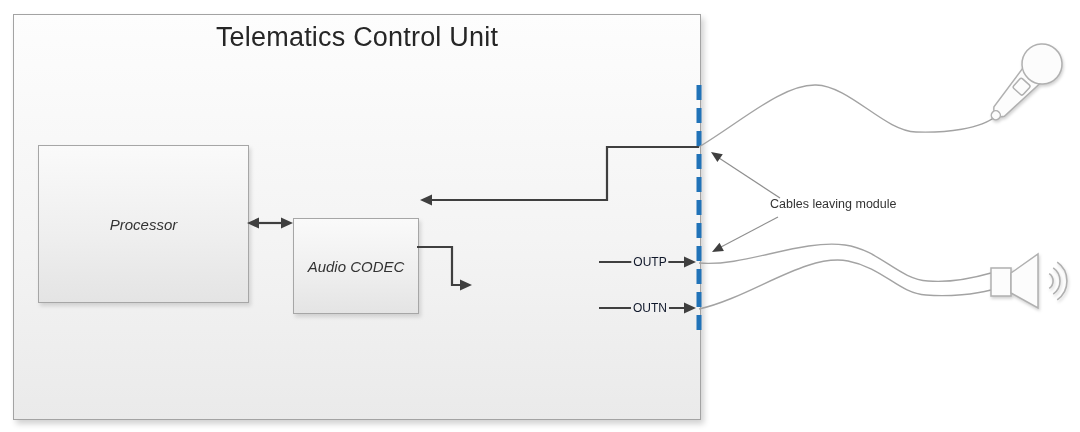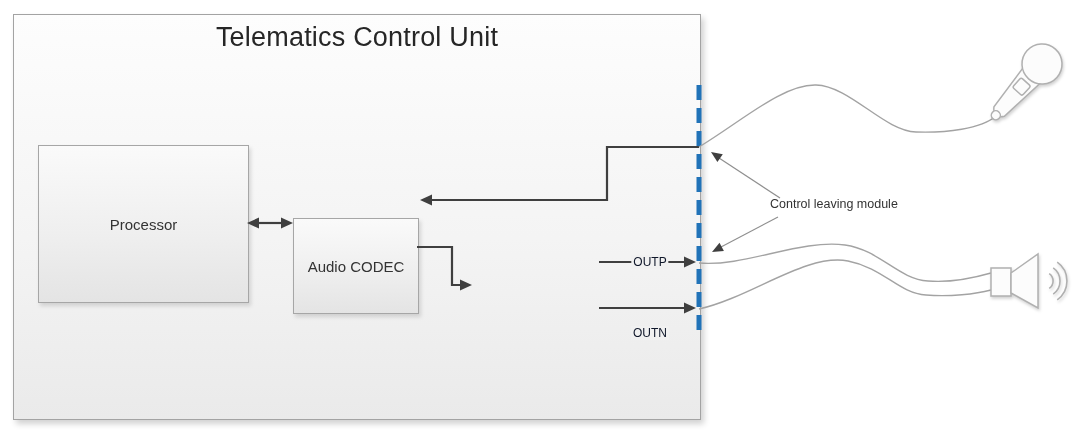--- a/index.html
+++ b/index.html
@@ -33,20 +33,21 @@
   .blk {
     position: absolute;
     background: linear-gradient(180deg, #fafafa 0%, #eeeeee 60%, #e4e4e4 100%);
     border: 1.5px solid #a6a6a6;
     box-shadow: 2px 3px 4px rgba(0,0,0,0.13);
     display: flex;
     align-items: center;
     justify-content: center;
     color: #333333;
     z-index: 2;
+    font-style: italic;
   }
   .processor { left: 38px;  top: 145px; width: 209px; height: 156px; font-size: 15px; }
   .codec     { left: 293px; top: 176px; width: 124px; height: 94px;  font-size: 15px; margin-top: 42px; }
   .amp       { left: 473px; top: 238px; width: 126px; height: 95px;  font-size: 16px; }
 
   
   svg.gfx {
     position: absolute;
     left: 0; top: 0;
     width: 1080px; height: 432px;
@@ -67,21 +68,21 @@
     position: absolute;
     transform: translate(-50%, -50%);
     background: #f1f1f1;
     padding: 0 2px;
     font-size: 12px;
     color: #0f172a;
     z-index: 6;
     white-space: nowrap;
   }
   .sig-outp { left: 650px; top: 262px; }
-  .sig-outn { left: 650px; top: 308px; margin-top: 25px; }
+  .sig-outn { left: 650px; top: 308px; }
 
   .annotation {
     position: absolute;
     left: 770px; top: 197px;
     font-size: 12.5px;
     color: #333333;
     z-index: 6;
     white-space: nowrap;
   }
 </style>
@@ -159,15 +160,15 @@
       <polygon class="device" points="1011,273 1038,254 1038,308 1011,293"></polygon>
       <path class="arc" d="M1049.2,273.6 A9,9 0 0 1 1049.2,288.4"></path>
       <path class="arc" d="M1053.2,267.9 A16,16 0 0 1 1053.2,294.1"></path>
       <path class="arc" d="M1057.2,262.2 A23,23 0 0 1 1057.2,299.8"></path>
     </g>
   </svg>
 
   <div class="sig sig-outp">OUTP</div>
   <div class="sig sig-outn">OUTN</div>
 
-  <div class="annotation">Control leaving module</div>
+  <div class="annotation">Cables leaving module</div>
 
 </div>
 
 </body></html>

